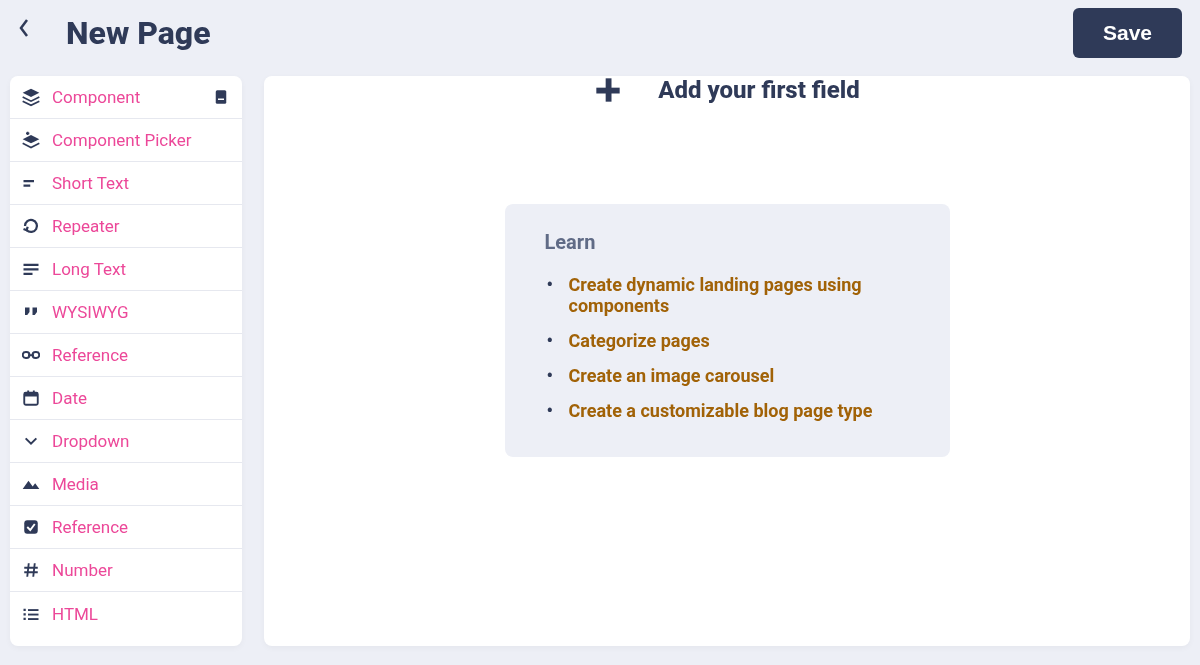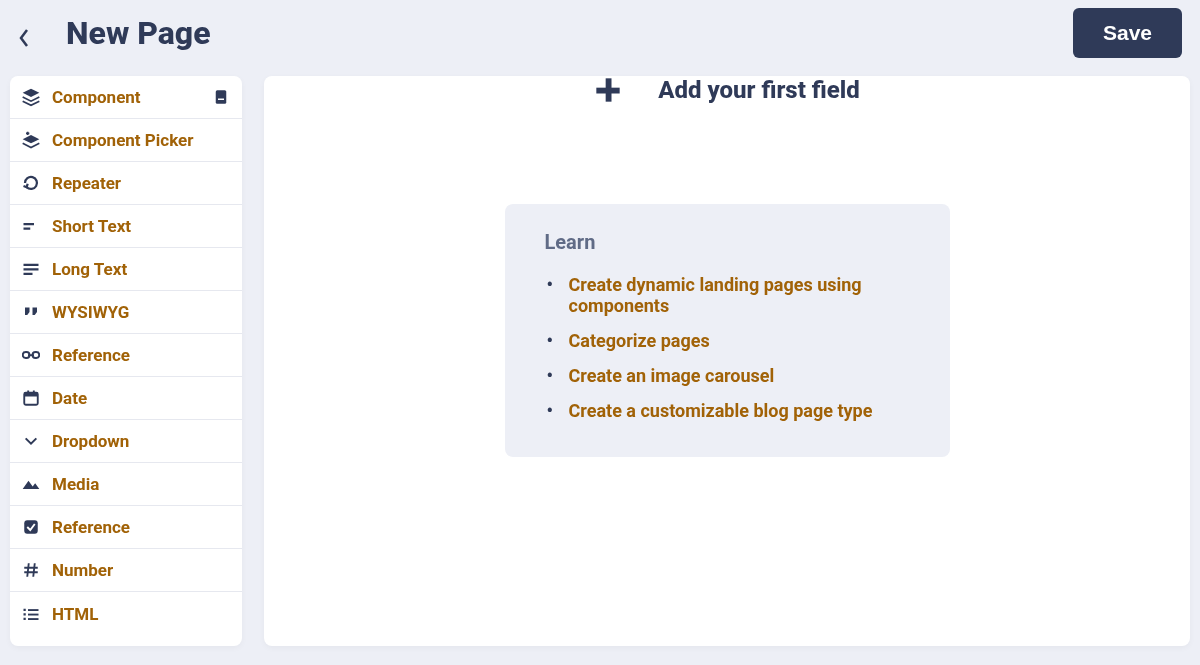--- a/index.html
+++ b/index.html
@@ -12,21 +12,21 @@
     overflow: hidden;
   }
   .header {
     display: flex;
     align-items: center;
     justify-content: space-between;
     padding: 8px 18px 18px 10px;
   }
   .header-left {
     display: flex;
-    align-items: flex-end;
+    align-items: flex-start;
     gap: 28px;
   }
   .back-btn {
     width: 28px;
     height: 28px;
     display: flex;
     align-items: center;
     justify-content: center;
     cursor: pointer;
   }
@@ -73,22 +73,22 @@
     width: 22px;
     height: 22px;
     display: flex;
     align-items: center;
     justify-content: center;
     flex-shrink: 0;
   }
   .field-icon svg { fill: #2f3a58; }
   .field-label {
     font-size: 17px;
-    font-weight: 700;
-    color: #a16207;
+    font-weight: 400;
+    color: #ec4899;
     flex: 1;
   }
   .field-badge {
     width: 22px;
     height: 22px;
     display: flex;
     align-items: center;
     justify-content: center;
   }
   .main {
@@ -197,34 +197,34 @@
             <path d="M12 6 L22 11 L12 16 L2 11 Z"></path>
             <path d="M2 16 L12 21 L22 16" fill="none" stroke="#2f3a58" stroke-width="2"></path>
             <path d="M8 2 L8 6 M6 4 L10 4" stroke="#2f3a58" stroke-width="2"></path>
           </svg>
       </span>
       <span class="field-label">Component Picker</span>
     </div>
     <div class="field-item">
       <span class="field-icon">
         <svg viewBox="0 0 24 24" width="18" height="18">
+            <rect x="2" y="8" width="14" height="3"></rect>
+            <rect x="2" y="14" width="9" height="3"></rect>
+          </svg>
+      </span>
+      <span class="field-label">Short Text</span>
+    </div>
+    <div class="field-item">
+      <span class="field-icon">
+        <svg viewBox="0 0 24 24" width="18" height="18">
             <path d="M4 12 A8 8 0 1 1 6.3 17.6" fill="none" stroke="#2f3a58" stroke-width="3"></path>
             <path d="M2 16 L6.3 17.6 L7.5 13" fill="none" stroke="#2f3a58" stroke-width="3"></path>
           </svg>
       </span>
       <span class="field-label">Repeater</span>
-    </div>
-    <div class="field-item">
-      <span class="field-icon">
-        <svg viewBox="0 0 24 24" width="18" height="18">
-            <rect x="2" y="8" width="14" height="3"></rect>
-            <rect x="2" y="14" width="9" height="3"></rect>
-          </svg>
-      </span>
-      <span class="field-label">Short Text</span>
     </div>
     <div class="field-item">
       <span class="field-icon">
         <svg viewBox="0 0 24 24" width="18" height="18">
             <rect x="2" y="5" width="20" height="3"></rect>
             <rect x="2" y="11" width="20" height="3"></rect>
             <rect x="2" y="17" width="12" height="3"></rect>
           </svg>
       </span>
       <span class="field-label">Long Text</span>

